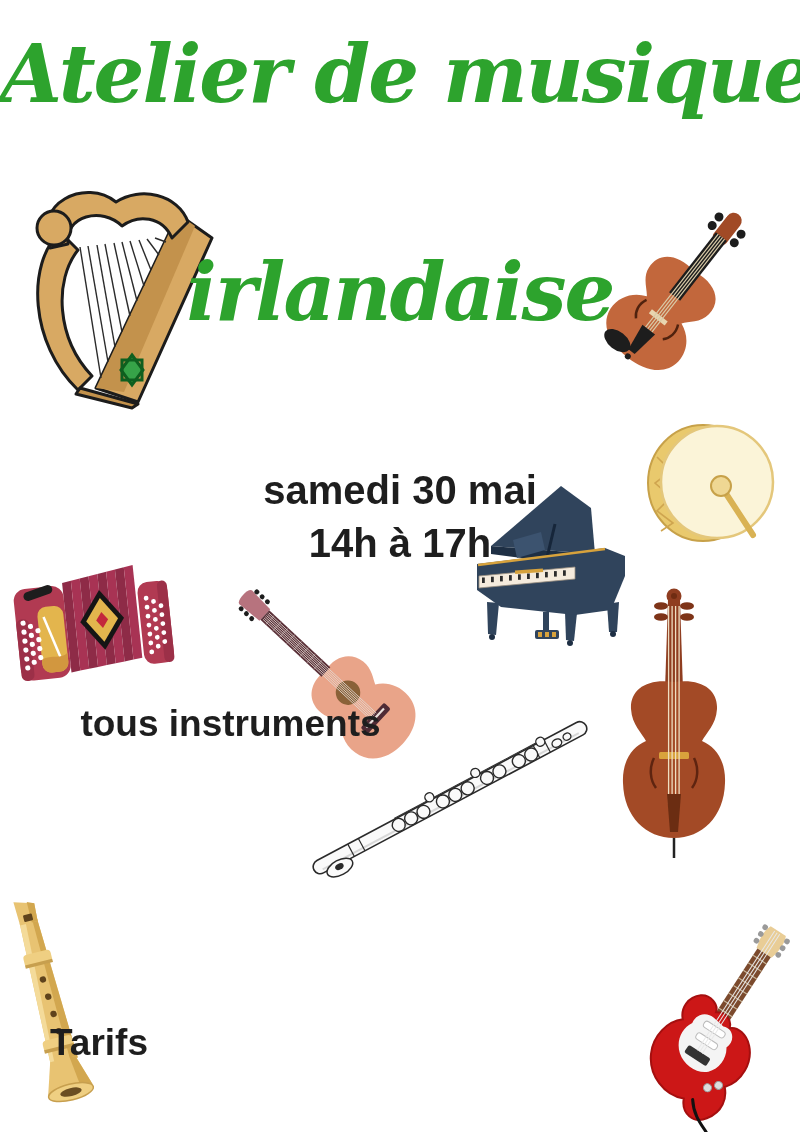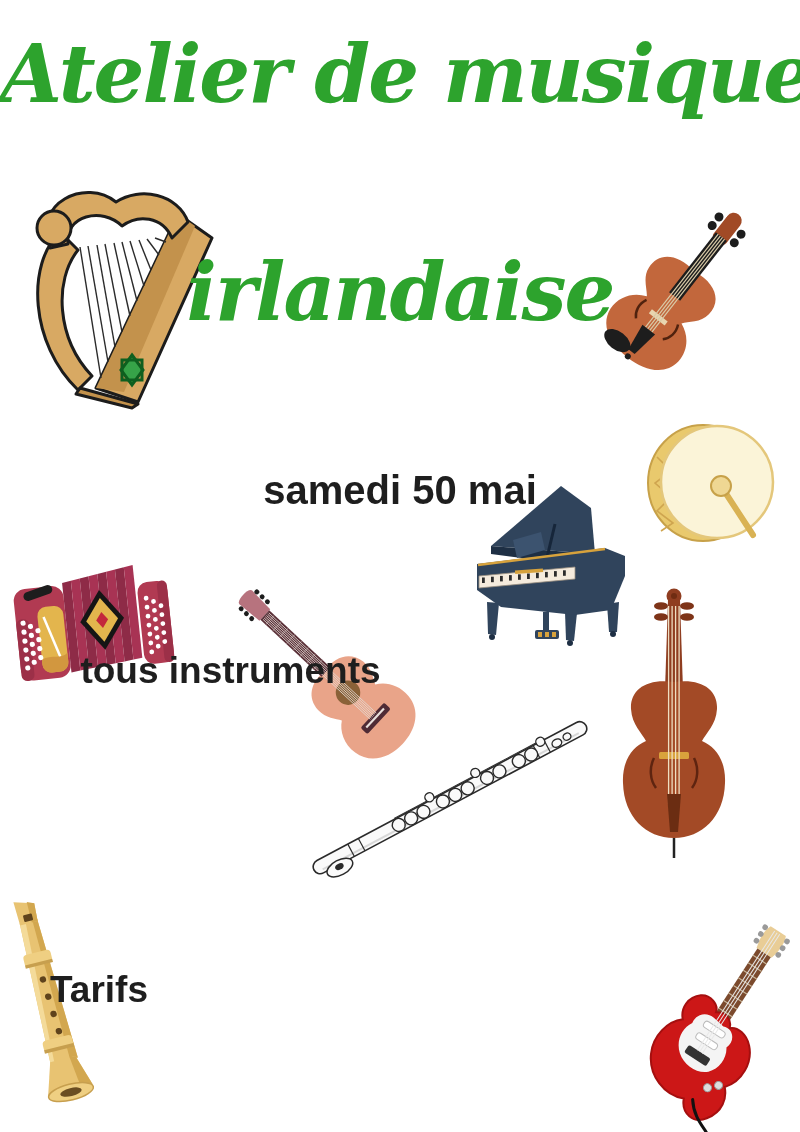--- a/index.html
+++ b/index.html
@@ -362,21 +362,22 @@
       <circle cx="26" cy="52" r="4" fill="#dddddd" stroke="#999999"></circle>
       <circle cx="34" cy="44" r="4" fill="#dddddd" stroke="#999999"></circle>
       <path d="M20,70 C36,92 58,86 60,102 C61,112 50,116 44,110" stroke="#111111" stroke-width="3" fill="none" stroke-linecap="round"></path>
     </g>
   </svg>
 
   <div class="title-line l1 txt">Atelier de musique</div>
   <div class="title-line l2 txt">irlandaise</div>
 
   <div class="datetime txt">
-    <div>samedi 50 mai</div>
+    <div>samedi 30 mai</div>
+    <div>14h à 17h</div>
   </div>
 
   <div class="audience txt">
     <div>tous instruments</div>
   </div>
 
   <div class="tarifs txt">
     <div class="tarifs-heading">Tarifs</div>
 
   </div>

